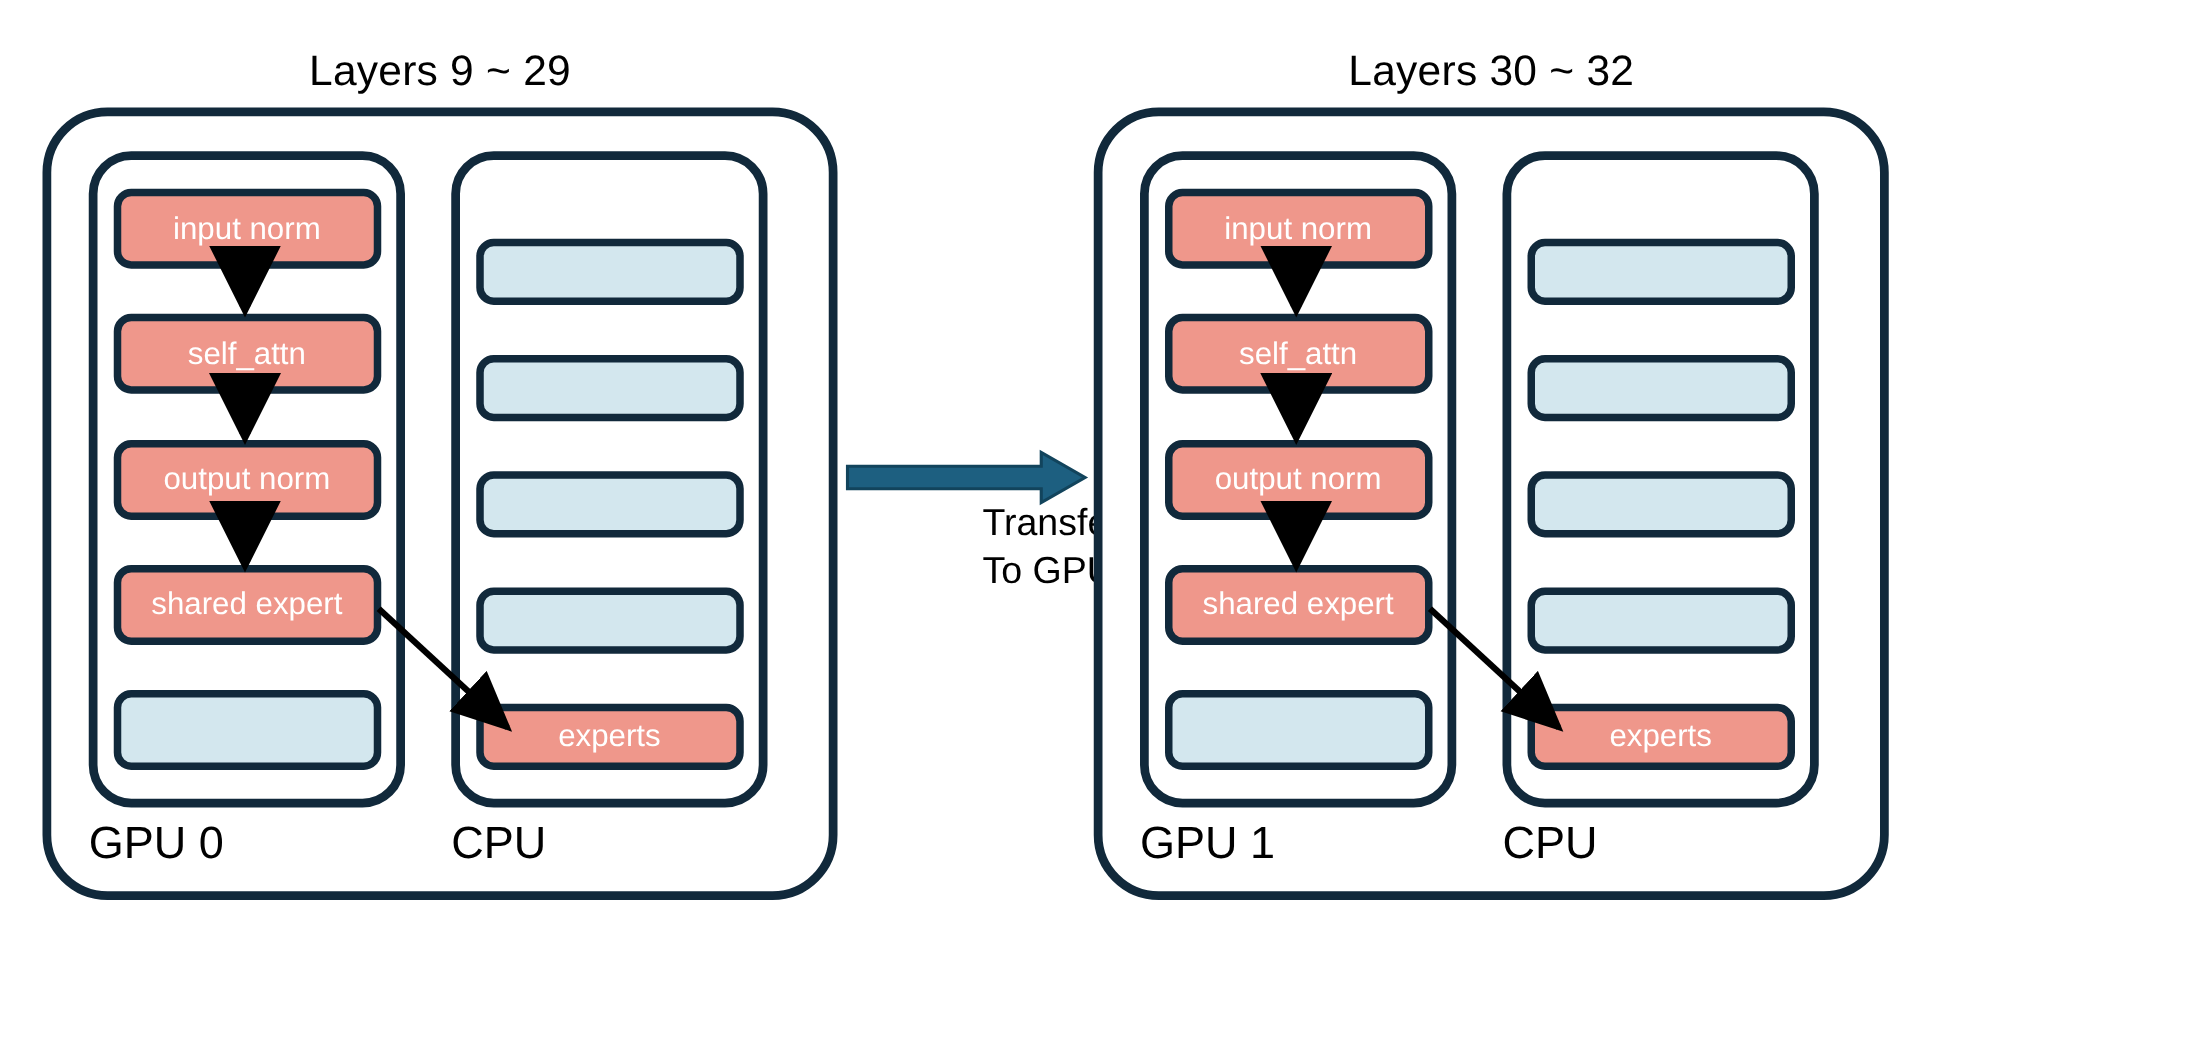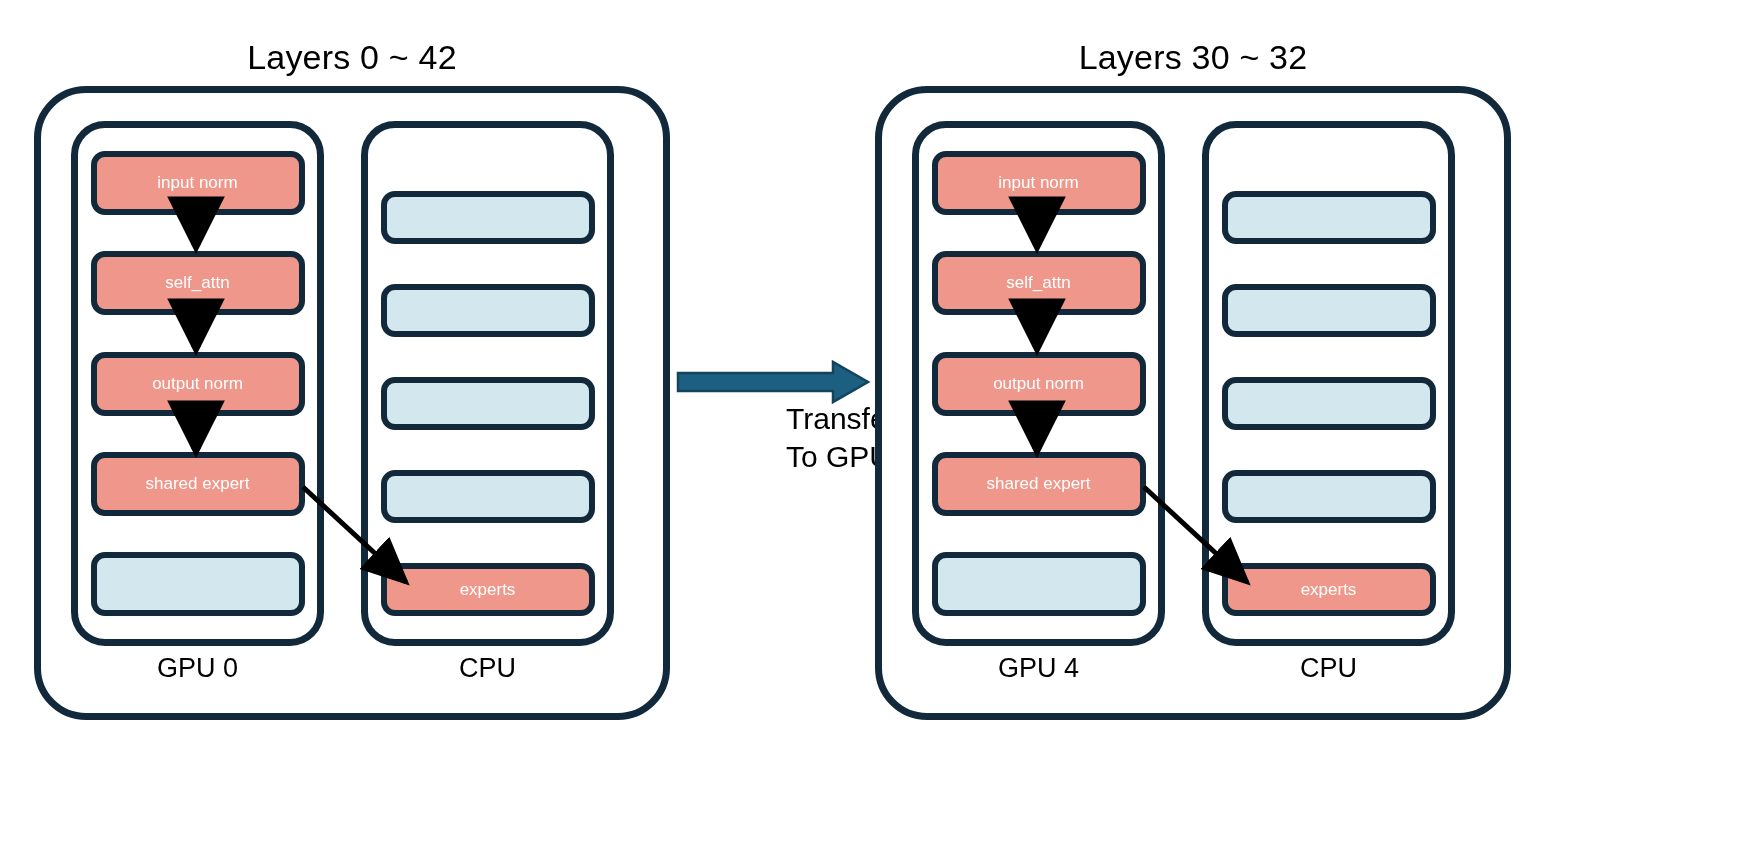--- a/index.html
+++ b/index.html
@@ -59,35 +59,35 @@
   .block {
     width: 214px;
     height: 64px;
     border: 6px solid #11293b;
     border-radius: 14px;
     box-sizing: border-box;
     display: flex;
     align-items: center;
     justify-content: center;
     color: #ffffff;
-    font-size: 17px;
+    font-size: 25px;
     font-family: "Liberation Sans", sans-serif;
     white-space: nowrap;
   }
   .block.salmon { background: #ef978b; }
   .block.blue   { background: #d3e7ee; }
   .column.cpu .block { width: 214px; margin-top: 40px; }
 
   
   .device-label {
     position: absolute;
-    font-size: 27px;
+    font-size: 36px;
     color: #000000;
     white-space: nowrap;
-    text-align: center;
+    text-align: left;
   }
 
   
   .transfer-label {
     position: absolute;
     font-size: 30px;
     color: #000000;
     line-height: 1.28;
     white-space: nowrap;
   }
@@ -99,21 +99,21 @@
     width: 1762px;
     height: 850px;
     pointer-events: none;
   }
 </style>
 </head>
 <body>
 
 <div id="stage">
 
-  <div class="panel-title" style="left:34px; top:38px; width:636px;">Layers 0 ~ 42</div>
+  <div class="panel-title" style="left:34px; top:38px; width:636px;">Layers 9 ~ 29</div>
 
   <div class="device" style="left:34px; top:86px; width:636px; height:634px;">
 
     <div class="column gpu" style="left:30px; top:28px; width:253px; height:525px;">
       <div class="block salmon">input norm</div>
       <div class="block salmon">self_attn</div>
       <div class="block salmon">output norm</div>
       <div class="block salmon">shared expert</div>
       <div class="block blue"></div>
     </div>
@@ -148,21 +148,21 @@
     </div>
 
     <div class="column cpu" style="left:320px; top:28px; width:253px; height:525px;">
       <div class="block blue"></div>
       <div class="block blue"></div>
       <div class="block blue"></div>
       <div class="block blue"></div>
       <div class="block salmon">experts</div>
     </div>
 
-    <div class="device-label" style="left:30px; top:560px; width:253px;">GPU 4</div>
+    <div class="device-label" style="left:30px; top:560px; width:253px;">GPU 1</div>
     <div class="device-label" style="left:320px; top:560px; width:253px;">CPU</div>
   </div>
 
   <svg class="overlay" viewBox="0 0 1762 850" xmlns="http://www.w3.org/2000/svg">
     <defs>
       <marker id="ah-black" markerWidth="9" markerHeight="9" refX="5.4" refY="3.2" orient="auto" markerUnits="strokeWidth">
         <path d="M0,0 L6.4,3.2 L0,6.4 z" fill="#000000"></path>
       </marker>
       <marker id="ah-thin" markerWidth="13" markerHeight="13" refX="8.6" refY="4.4" orient="auto" markerUnits="strokeWidth">
         <path d="M0,0 L9.6,4.4 L0,8.8 z" fill="#000000"></path>

